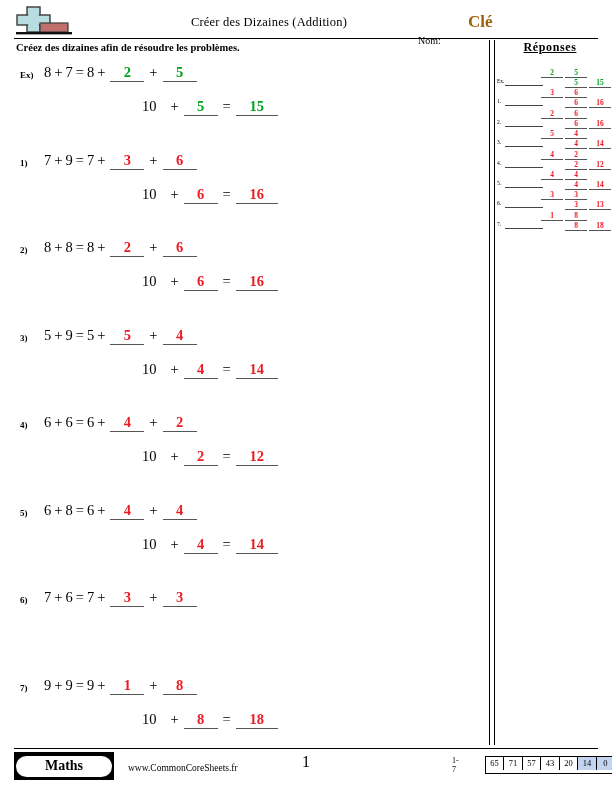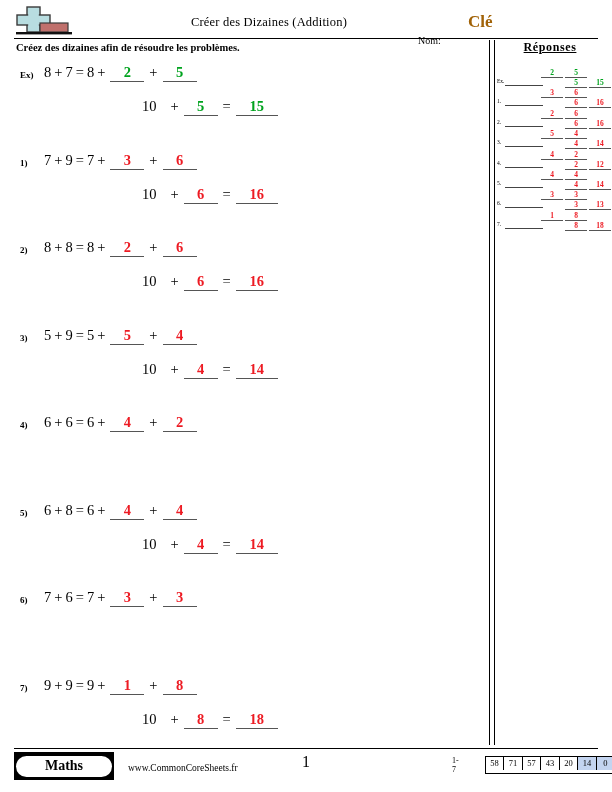--- a/index.html
+++ b/index.html
@@ -412,20 +412,21 @@
         <div class="p-line2"><span>10</span><span>&nbsp;&nbsp;&nbsp;</span><span class="op">+</span><span class="blank red">6</span><span class="op">=</span><span class="blank red wide">16</span></div>
       </div>
       <div class="problem">
         <div class="p-label">3)</div>
         <div class="p-line1"><span>5</span><span class="op">+</span><span>9</span><span class="op">=</span><span>5</span><span class="op">+</span><span class="blank red">5</span><span class="op">+</span><span class="blank red">4</span></div>
         <div class="p-line2"><span>10</span><span>&nbsp;&nbsp;&nbsp;</span><span class="op">+</span><span class="blank red">4</span><span class="op">=</span><span class="blank red wide">14</span></div>
       </div>
       <div class="problem">
         <div class="p-label">4)</div>
         <div class="p-line1"><span>6</span><span class="op">+</span><span>6</span><span class="op">=</span><span>6</span><span class="op">+</span><span class="blank red">4</span><span class="op">+</span><span class="blank red">2</span></div>
+        <div class="p-line2"><span>10</span><span>&nbsp;&nbsp;&nbsp;</span><span class="op">+</span><span class="blank red">2</span><span class="op">=</span><span class="blank red wide">12</span></div>
       </div>
       <div class="problem">
         <div class="p-label">5)</div>
         <div class="p-line1"><span>6</span><span class="op">+</span><span>8</span><span class="op">=</span><span>6</span><span class="op">+</span><span class="blank red">4</span><span class="op">+</span><span class="blank red">4</span></div>
         <div class="p-line2"><span>10</span><span>&nbsp;&nbsp;&nbsp;</span><span class="op">+</span><span class="blank red">4</span><span class="op">=</span><span class="blank red wide">14</span></div>
       </div>
       <div class="problem">
         <div class="p-label">6)</div>
         <div class="p-line1"><span>7</span><span class="op">+</span><span>6</span><span class="op">=</span><span>7</span><span class="op">+</span><span class="blank red">3</span><span class="op">+</span><span class="blank red">3</span></div>
       </div>
@@ -442,21 +443,21 @@
     <div class="badge-inner">Maths</div>
   </div>
 
   <div class="site-url">www.CommonCoreSheets.fr</div>
 
   <div class="page-number">1</div>
 
   <div class="score-wrap">
     <div class="score-range">1-7</div>
     <div class="score-boxes" id="score-boxes">
-        <div class="score-box">58</div>
+        <div class="score-box">65</div>
         <div class="score-box">71</div>
         <div class="score-box">57</div>
         <div class="score-box">43</div>
         <div class="score-box">20</div>
         <div class="score-box hl">14</div>
         <div class="score-box hl">0</div>
       </div>
   </div>
 
 </div>

